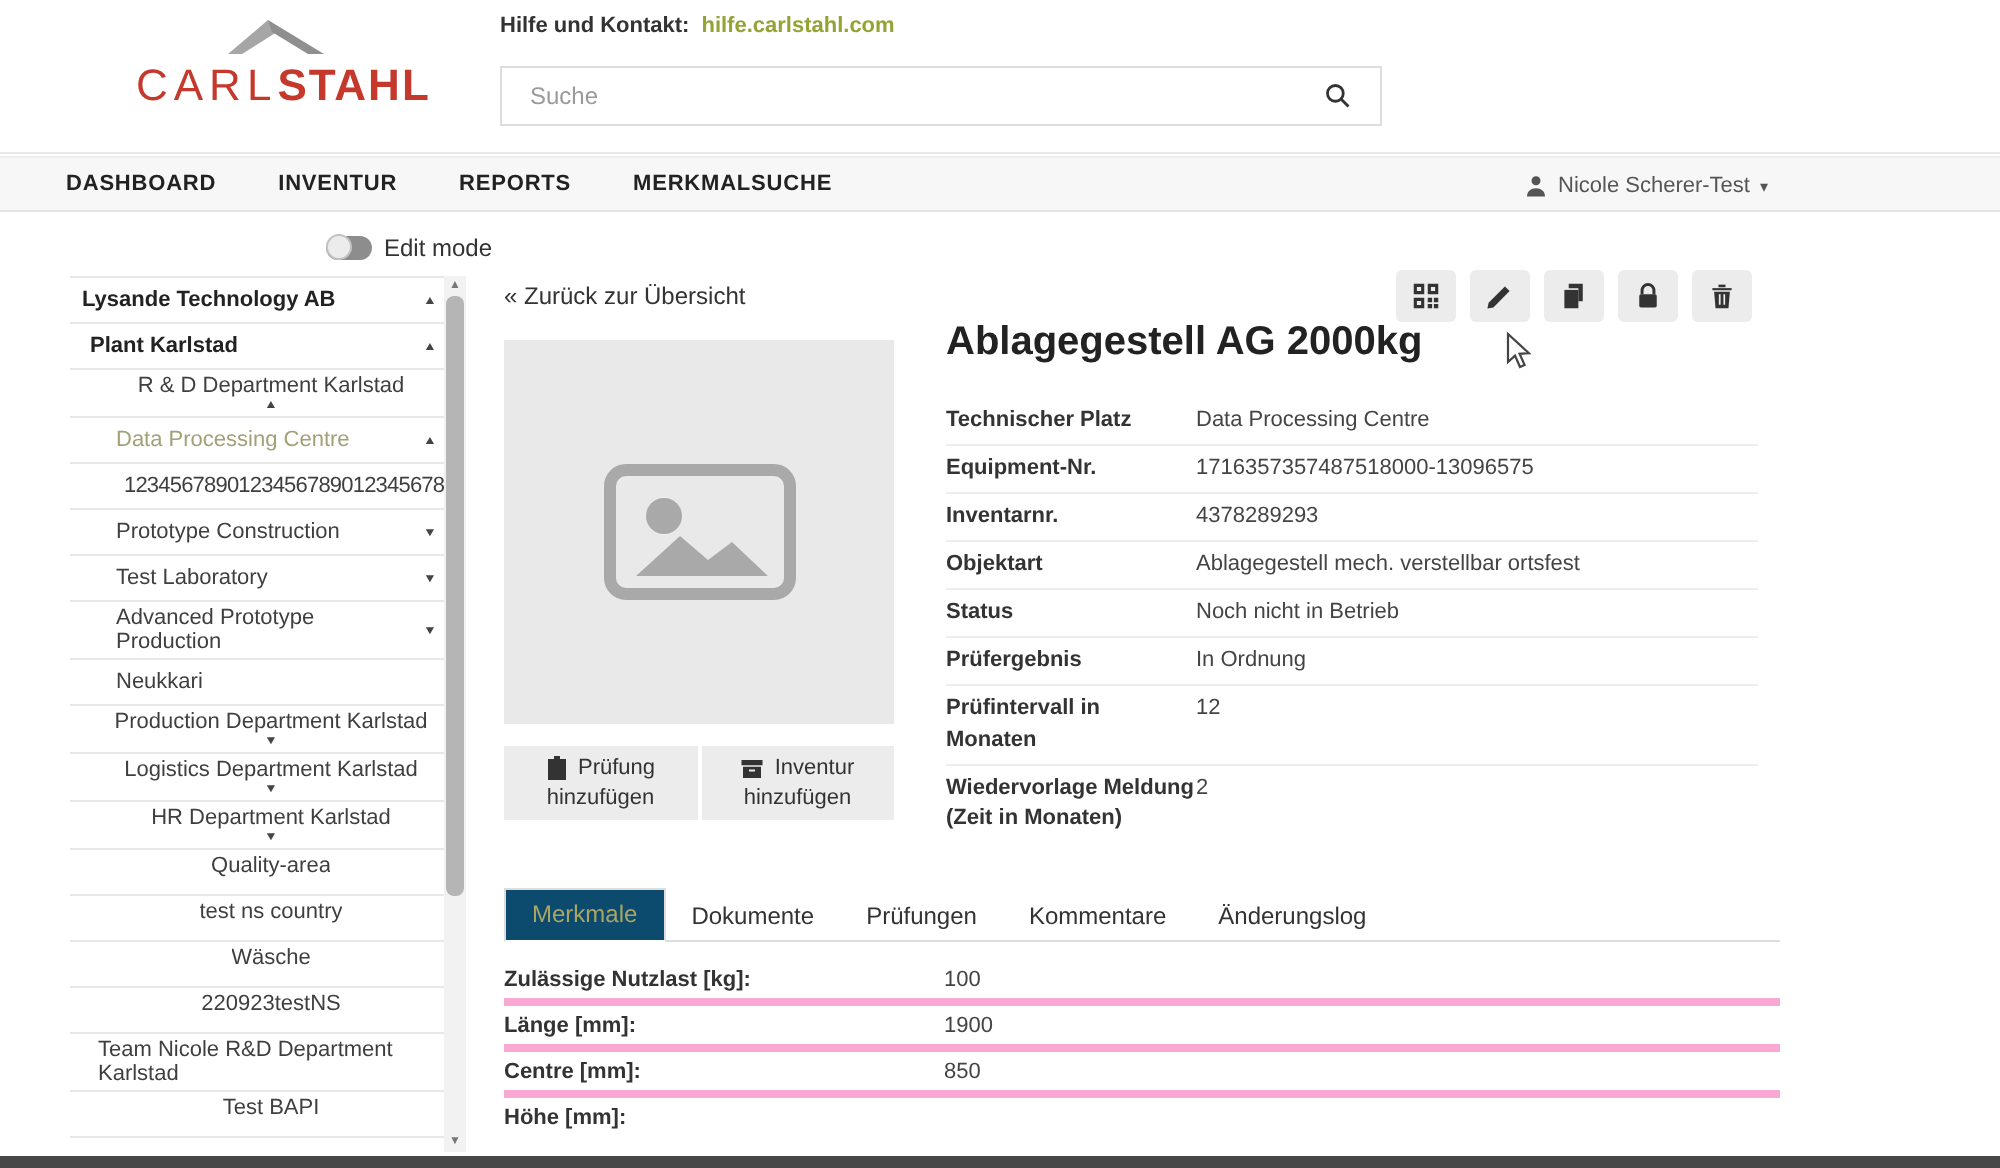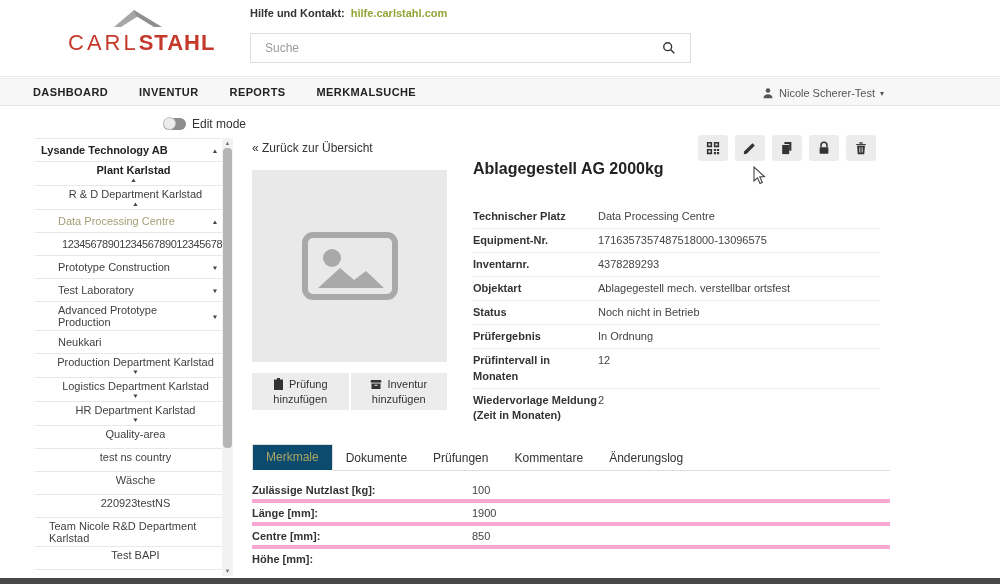--- a/index.html
+++ b/index.html
@@ -38,21 +38,21 @@
   .toggle{width:23px;height:12px;border-radius:6px;background:#8d8d8d;position:relative;border:none;cursor:pointer;}
   .toggle .knob{position:absolute;left:0;top:-1px;width:13px;height:13px;border-radius:50%;background:#ececec;border:1px solid #c2c2c2;}
   .edit-label{font-size:12px;color:#333;}
 
   .tree{position:absolute;left:35px;top:138px;width:187px;border-top:1px solid #e8e8e8;}
   .trow{display:flex;align-items:center;min-height:23px;border-bottom:1px solid #e8e8e8;font-size:11px;color:#3f3f3f;cursor:pointer;padding:2px 0;}
   .trow .tlabel{flex:1;overflow:hidden;}
   .trow.bold .tlabel{font-weight:700;color:#222;}
   .trow.selected .tlabel{color:var(--accent_selected);}
   .trow.num .tlabel{letter-spacing:-.4px;}
-  .lvl0{padding-left:6px;}.lvl1{padding-left:10px;flex-direction:column;}.lvl2{padding-left:14px;flex-direction:column;}.lvl3{padding-left:23px;}.lvl4{padding-left:27px;}
+  .lvl0{padding-left:6px;}.lvl1{padding-left:10px;}.lvl2{padding-left:14px;flex-direction:column;}.lvl3{padding-left:23px;}.lvl4{padding-left:27px;}
   .caret{font-size:7px;color:#444;width:14px;text-align:center;flex:none;transform:scaleY(.85);}
 
   .sb-scroll{position:absolute;left:222px;top:138px;width:11px;height:438px;background:#f2f2f2;}
   .sb-arrow{position:absolute;left:0;width:11px;height:10px;font-size:6px;color:#777;text-align:center;line-height:10px;}
   .sb-arrow.up{top:0;} .sb-arrow.down{bottom:0;}
   .sb-thumb{position:absolute;left:1px;top:10px;width:9px;height:300px;background:#b5b5b5;border-radius:4px;cursor:pointer;}
 
   
   .main{position:absolute;left:252px;top:130px;width:638px;}
   .back-link{position:absolute;left:0;top:11px;font-size:12px;color:#333;text-decoration:none;cursor:pointer;}
@@ -60,21 +60,21 @@
   .tbtn{width:30px;height:26px;background:var(--button_bg);border:none;border-radius:3px;display:flex;align-items:center;justify-content:center;cursor:pointer;}
   .tbtn svg{display:block;}
 
   .img-card{position:absolute;left:0;top:40px;width:195px;height:192px;background:#e9e9e9;display:flex;align-items:center;justify-content:center;}
   .add-btns{position:absolute;left:0;top:243px;width:195px;height:37px;background:var(--button_bg);display:flex;}
   .add-btn{flex:1;background:transparent;border:none;font-family:inherit;font-size:11px;color:#333;line-height:1.3;cursor:pointer;padding:3px 2px;}
   .add-btn + .add-btn{border-left:2px solid #fff;}
   .add-btn .row1{display:flex;align-items:center;justify-content:center;gap:5px;}
 
   .right-col{position:absolute;left:221px;top:30px;width:406px;}
-  .obj-title{font-size:16px;font-weight:700;color:#222;margin-bottom:27px;}
+  .obj-title{font-size:20px;font-weight:700;color:#222;margin-bottom:16px;}
   .drow{display:flex;border-bottom:1px solid #ececec;padding:4px 0 3px 0;min-height:20px;font-size:11px;}
   .drow:first-of-type{border-top:1px solid #ececec;}
   .dlabel{width:125px;flex:none;font-weight:700;color:#333;line-height:1.45;}
   .dvalue{flex:1;color:#444;line-height:1.45;}
 
   .tabs{position:absolute;left:0;top:317px;width:638px;height:24px;border-bottom:1px solid #ddd;display:flex;align-items:flex-end;}
   .tab{font-size:12px;color:#333;padding:5px 13px 6px 13px;background:none;border:none;font-family:inherit;cursor:pointer;margin-bottom:-1px;}
   .tab.active{color:var(--tab_active);background:#0c4a6e;border:1px solid #ddd;border-bottom:1px solid #fff;}
 
   .attrs{position:absolute;left:0;top:350px;width:638px;}

